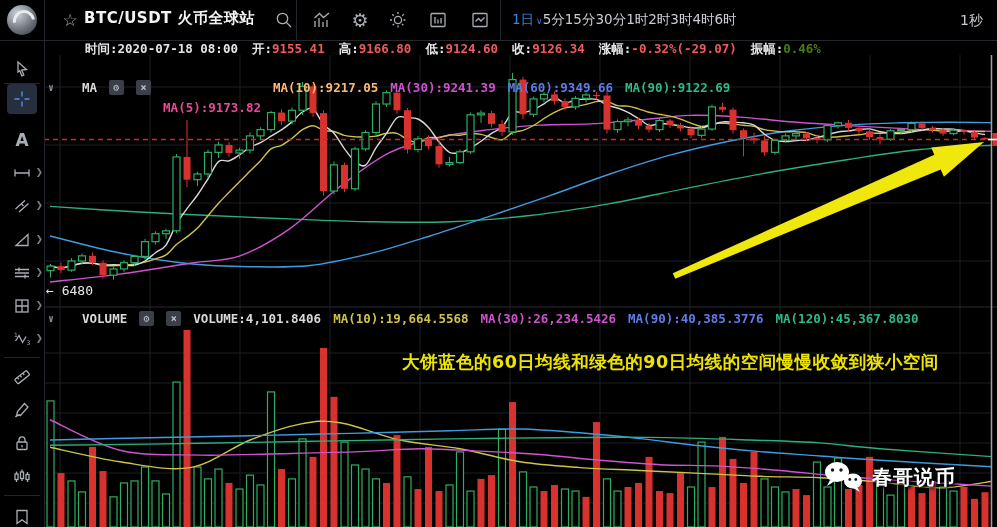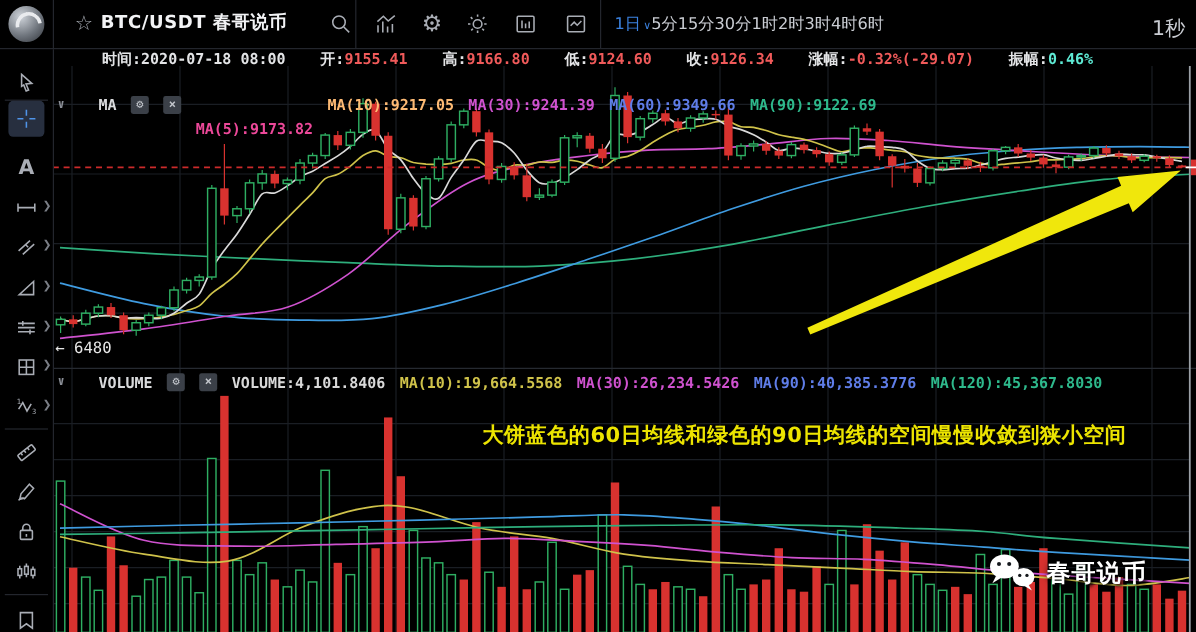--- a/index.html
+++ b/index.html
@@ -14,23 +14,23 @@
   .tb-ico{position:absolute;top:8px;width:24px;height:24px;color:#a9adb5;display:flex;align-items:center;justify-content:center;cursor:pointer;}
   .tb-ico svg{stroke:#a9adb5;fill:none;stroke-width:1.3;}
   #star{left:58px;font-size:17px;}
   #pair-title{position:absolute;left:84px;top:9px;color:#f2f3f5;font-size:15px;font-weight:bold;letter-spacing:.5px;}
   #search-ico{left:272px;}
   .tb-sep{position:absolute;top:0;width:1px;height:40px;background:#23262d;}
   #tf-row{position:absolute;left:512px;top:0;height:40px;display:flex;align-items:center;}
   .tf{color:#c9ccd2;font-size:13.5px;cursor:pointer;white-space:nowrap;}
   .tf.sel{color:#3b82e0;}
   .tf .chev{font-size:9px;color:#3b82e0;margin-left:2px;}
-  #tf-right{position:absolute;left:960px;top:12px;color:#c9ccd2;font-size:17px;cursor:pointer;}
+  #tf-right{position:absolute;left:960px;top:12px;color:#c9ccd2;font-size:14px;cursor:pointer;}
   
-  #infobar{position:absolute;left:48px;top:41px;height:15px;display:flex;gap:29px;z-index:25;font-size:12.5px;font-weight:bold;padding-left:37px;}
+  #infobar{position:absolute;left:48px;top:41px;height:15px;display:flex;gap:14px;z-index:25;font-size:12.5px;font-weight:bold;padding-left:37px;}
   #infobar .seg{white-space:nowrap;}
   #infobar .lbl{color:#e3e4e6;}
   
   #toolbar{position:absolute;left:0;top:40px;width:44px;height:487px;background:#000;border-right:1px solid #23262d;z-index:20;}
   .tool{position:absolute;left:7px;width:30px;height:30px;display:flex;align-items:center;justify-content:center;cursor:pointer;border-radius:4px;}
   .tool svg{stroke:#a9adb5;fill:none;stroke-width:1.3;}
   .tool.sel{background:#272f3f;}
   .tool.sel svg{stroke:#4f94e8;}
   .tool .chev{position:absolute;right:-6px;top:9px;color:#7a7e86;font-size:9px;}
   .tool-sep{position:absolute;left:4px;width:36px;height:1px;background:#23262d;}
@@ -371,21 +371,21 @@
       <rect x="992.5" y="133" width="4.5" height="13" fill="#d8322f"></rect>
       <line x1="988" y1="139.5" x2="997" y2="139.5" stroke="#fff" stroke-width="1.6"></line>
       <polygon points="672.8,273.2 934.3,154.8 931.2,147.4 984,142 943.9,176.8 940.7,169.4 675.2,278.8" fill="#f0e70c"></polygon>
     </svg>
 
   <div id="topbar">
     <div id="logo-cell">
         <div id="logo"></div>
       </div>
     <div class="tb-ico" id="star">☆</div>
-    <div id="pair-title">BTC/USDT 春哥说币</div>
+    <div id="pair-title">BTC/USDT 火币全球站</div>
     <div class="tb-ico" id="search-ico">
       <svg width="20" height="20" viewBox="0 0 20 20">
           <circle cx="8.5" cy="8.5" r="5.2"></circle>
           <line x1="12.5" y1="12.5" x2="17" y2="17"></line>
         </svg>
     </div>
     <div class="tb-sep" style="left:296px"></div>
     <div class="tb-ico" style="left:310px">
       <svg width="20" height="20" viewBox="0 0 20 20">
           <path d="M3 17 V11 M7 17 V8 M11 17 V12 M15 17 V10"></path>
@@ -426,21 +426,21 @@
     <div id="tf-right">1秒</div>
   </div>
 
   <div id="infobar" class="mono">
       <span class="seg"><span class="lbl">时间:</span><span style="color: rgb(227, 228, 230);">2020-07-18 08:00</span></span>
       <span class="seg"><span class="lbl">开:</span><span style="color: rgb(240, 90, 90);">9155.41</span></span>
       <span class="seg"><span class="lbl">高:</span><span style="color: rgb(240, 90, 90);">9166.80</span></span>
       <span class="seg"><span class="lbl">低:</span><span style="color: rgb(240, 90, 90);">9124.60</span></span>
       <span class="seg"><span class="lbl">收:</span><span style="color: rgb(240, 90, 90);">9126.34</span></span>
       <span class="seg"><span class="lbl">涨幅:</span><span style="color: rgb(240, 90, 90);">-0.32%(-29.07)</span></span>
-      <span class="seg"><span class="lbl">振幅:</span><span style="color: #5eead4;">0.46%</span></span>
+      <span class="seg"><span class="lbl">振幅:</span><span style="color: #4d7c0f;">0.46%</span></span>
     </div>
 
   <div id="toolbar">
     <div class="tool" style="top:14px">
       <svg width="20" height="20" viewBox="0 0 20 20">
           <path d="M6 3 L14.5 10.5 L9.7 11 L11.8 16 L9.8 16.8 L7.8 11.8 L6 13 Z"></path>
         </svg>
     </div>
     <div class="tool-sep" style="top:43px"></div>
     <div class="tool sel" style="top:44px">

